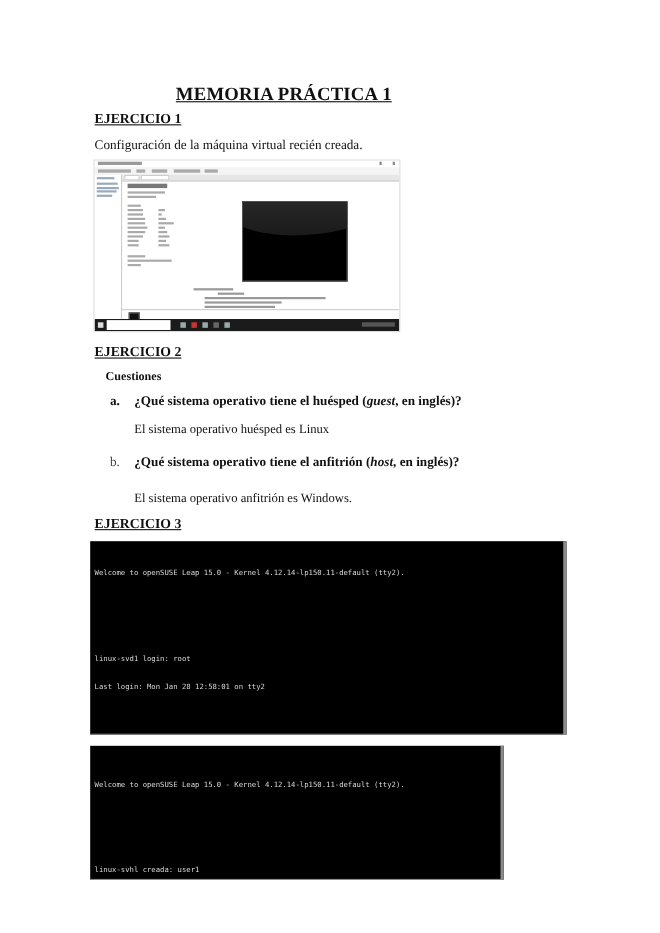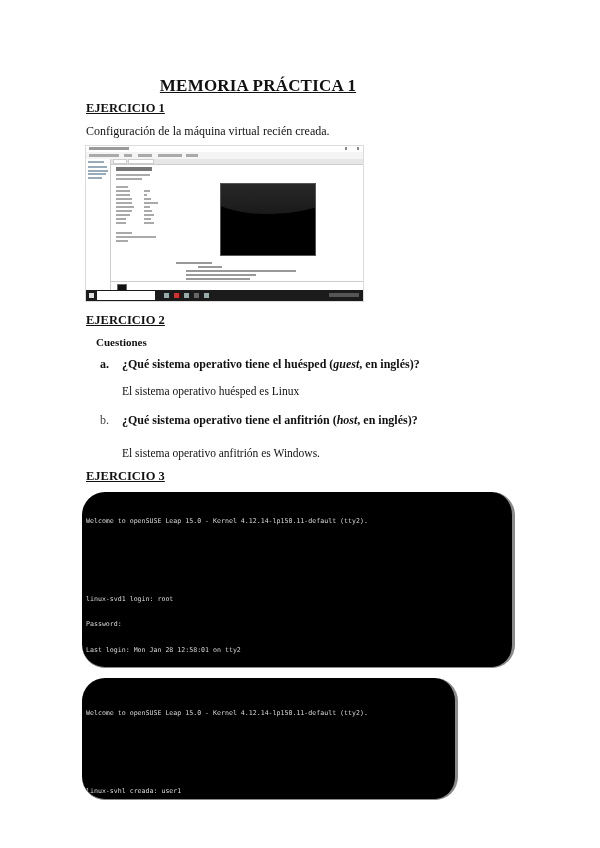--- a/index.html
+++ b/index.html
@@ -31,21 +31,21 @@
   .vm .details i { position:absolute; height:2px; background:#999; }
   .vm .thumbbar { position:absolute; left:25px; top:135px; right:0; height:11px; background:#fff; border-top:1px solid #ccc; }
   .vm .thumb { position:absolute; left:6px; top:2px; width:8px; height:6px; background:#111; border:1px solid #666; }
   .vm .taskbar { position:absolute; left:0; bottom:0; width:100%; height:11px; background:#1b1b1b; }
   .vm .taskbar .start { position:absolute; left:3px; top:3px; width:5px; height:5px; background:#ddd; }
   .vm .taskbar .search { position:absolute; left:11px; top:1px; width:58px; height:9px; background:#fff; }
   .vm .taskbar .ico { position:absolute; top:3px; width:5px; height:5px; background:#9aa; }
   .vm .taskbar .tray { position:absolute; right:4px; top:3px; width:30px; height:4px; background:#555; }
 
   
-  .term { position:absolute; background:#000; color:#d8d8d8; font-family:"DejaVu Sans Mono", monospace; font-size:6.6px; line-height:8.6px; white-space:pre; overflow:hidden; box-sizing:border-box; border-right:3px solid #8a8a8a; border-bottom:1px solid #8a8a8a;border-radius:23px; }
+  .term { position:absolute; background:#000; color:#d8d8d8; font-family:"DejaVu Sans Mono", monospace; font-size:6.6px; line-height:8.6px; white-space:pre; overflow:hidden; box-sizing:border-box; border-right:3px solid #8a8a8a; border-bottom:1px solid #8a8a8a; }
   .term1 { left:82px; top:492px; width:433px; height:176px; padding:8px 4px; }
   .term2 { left:82px; top:678px; width:376px; height:122px; padding:14px 4px; }
   .term .line { display:block; height:8.6px; }
 </style>
 </head>
 <body>
 
 <div>
 
   <div class="title">MEMORIA PRÁCTICA 1</div>
@@ -143,21 +143,20 @@
   </div>
   <div class="ans" style="top:447px;">El sistema operativo anfitrión es Windows.</div>
 
   <div class="h-ej" style="top:469px;">EJERCICIO 3</div>
 
   <div class="term term1">
     <span class="line">Welcome to openSUSE Leap 15.0 - Kernel 4.12.14-lp150.11-default (tty2).</span>
     <span class="line"></span>
     <span class="line"></span>
     <span class="line">linux-svd1 login: root</span>
-    <span class="line">Password:</span>
     <span class="line">Last login: Mon Jan 28 12:58:01 on tty2</span>
     
     
     
     
     
     
     
     
     

